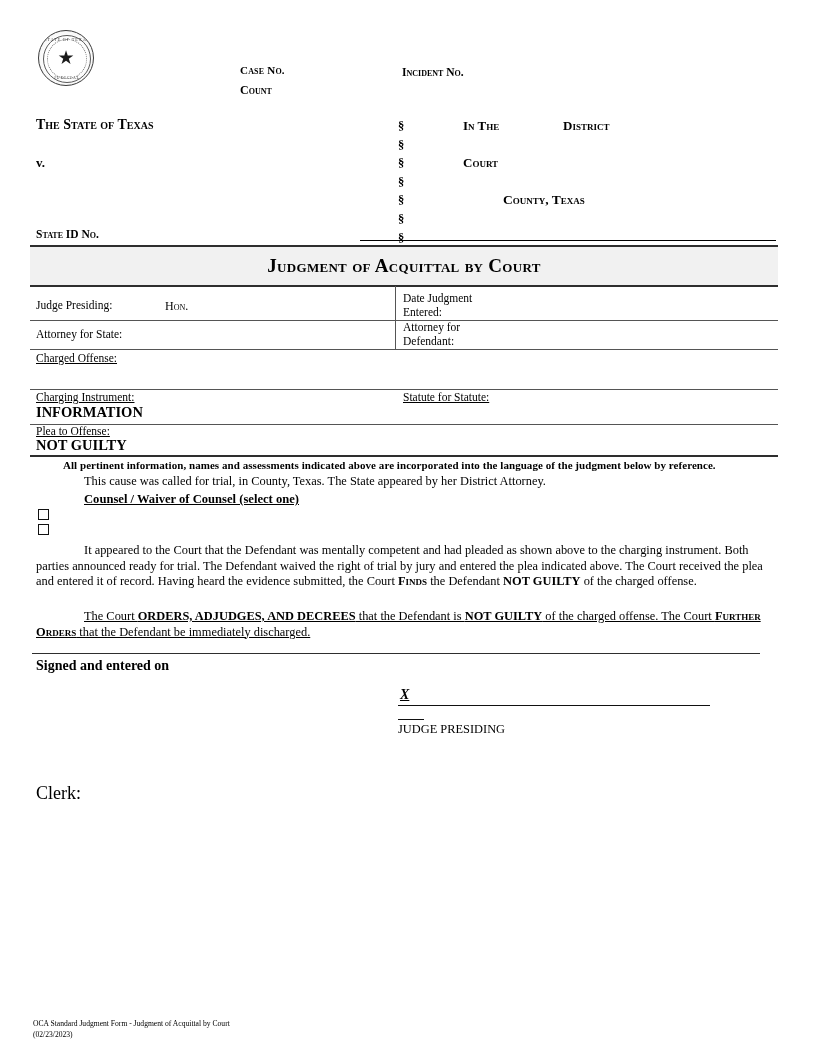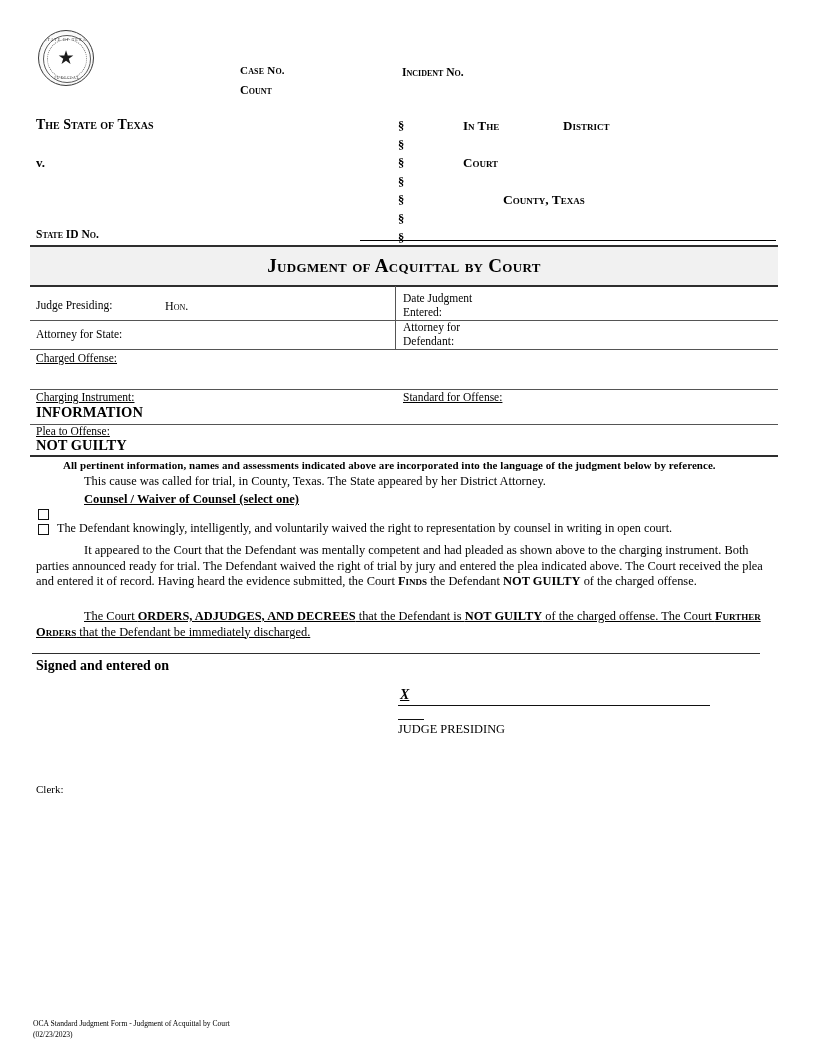--- a/index.html
+++ b/index.html
@@ -175,21 +175,21 @@
     border-top: 1.1px solid #111;
   }
   .shortline {
     position: absolute; left: 398px; top: 719px; width: 26px;
     border-top: 1.1px solid #111;
   }
   .jpresiding {
     position: absolute; left: 398px; top: 722px; font-size: 12.4px;
   }
   .clerk {
-    position: absolute; left: 36px; top: 783px; font-size: 11px; font-family: Liberation Serif, serif;
+    position: absolute; left: 36px; top: 783px; font-size: 18px; font-family: Liberation Serif, serif;
   }
   .footer {
     position: absolute; left: 33px; top: 1018px; font-size: 7.6px; font-weight: normal;
     line-height: 11px;
   }
 </style>
 </head>
 <body>
 
 <div class="page">
@@ -247,35 +247,34 @@
   <div class="lbl" style="left:403px; top:306px;">Entered:</div>
 
   <div class="lbl" style="left:36px; top:328px;">Attorney for State:</div>
   <div class="lbl" style="left:403px; top:321px;">Attorney for</div>
   <div class="lbl" style="left:403px; top:335px;">Defendant:</div>
 
   <div class="lbl lbl-u" style="left:36px; top:352px;">Charged Offense:</div>
 
   <div class="lbl lbl-u" style="left:36px; top:391px;">Charging Instrument:</div>
   <div class="val-big" style="left:36px; top:404px;">INFORMATION</div>
-  <div class="lbl lbl-u" style="left:403px; top:391px;">Standard for Offense:</div>
+  <div class="lbl lbl-u" style="left:403px; top:391px;">Statute for Statute:</div>
 
   <div class="lbl lbl-u" style="left:36px; top:425px;">Plea to Offense:</div>
   <div class="val-big" style="left:36px; top:437px;">NOT GUILTY</div>
 
   <div class="fineprint">All pertinent information, names and assessments indicated above are incorporated into the language of the judgment below by reference.</div>
 
   <div class="para" style="left:84px; top:474px; width:680px;">This cause was called for trial, in          County, Texas.  The State appeared by her District Attorney.</div>
 
   <div class="cw-head">Counsel / Waiver of Counsel  (select one)</div>
 
   <div class="cbx" style="left:38px; top:509px;"></div>
 
   <div class="cbx" style="left:38px; top:524px;"></div>
-  <div class="cbx-lbl" style="left:57px; top:521px;">The Defendant knowingly, intelligently, and voluntarily waived the right to representation by counsel in writing in open court.</div>
 
   <div class="para" style="left:36px; top:543px; width:732px; text-indent:48px;">It appeared to the Court that the Defendant was mentally competent and had pleaded as shown above to the charging instrument.  Both parties announced ready for trial.  The Defendant waived the right of trial by jury and entered the plea indicated above.  The Court received the plea and entered it of record.  Having heard the evidence submitted, the Court <span style="font-variant:small-caps;font-weight:bold">Finds</span> the Defendant <span style="font-weight:bold">NOT GUILTY</span> of the charged offense.</div>
 
   <div class="para" style="left:36px; top:609px; width:730px; text-indent:48px;text-decoration:underline;">The Court <span style="font-weight:bold">ORDERS, ADJUDGES, AND DECREES</span> that the Defendant is <span style="font-weight:bold">NOT GUILTY</span> of the charged offense.  The Court <span style="font-variant:small-caps;font-weight:bold">Further Orders</span> that the Defendant be immediately discharged.</div>
 
   <div class="sig-rule"></div>
   <div class="signed">Signed and entered on</div>
   <div class="xmark">X</div>
   <div class="sigline"></div>
   <div class="shortline"></div>

